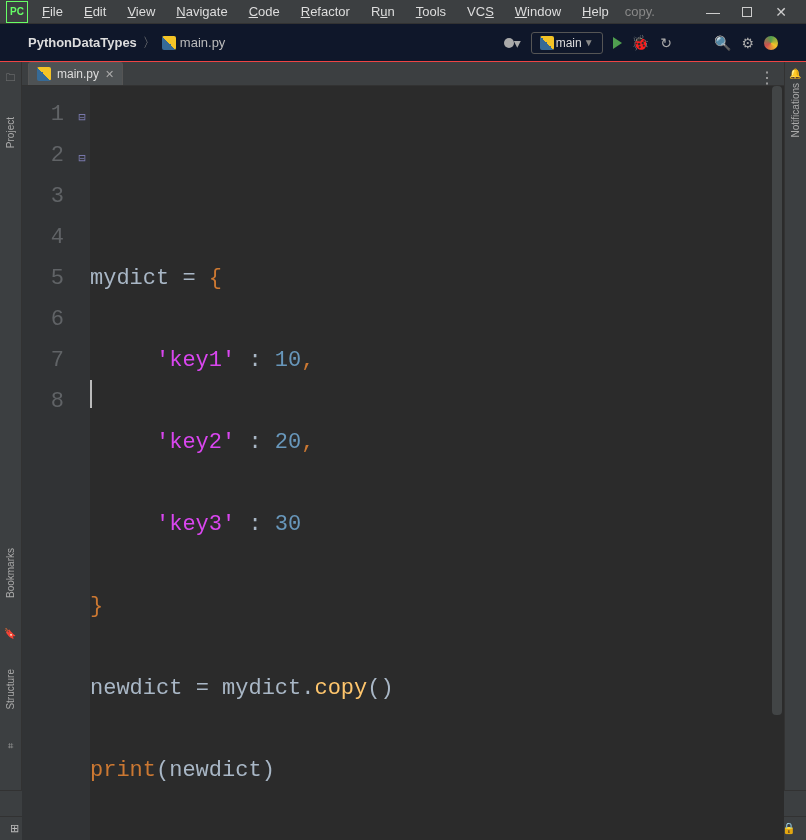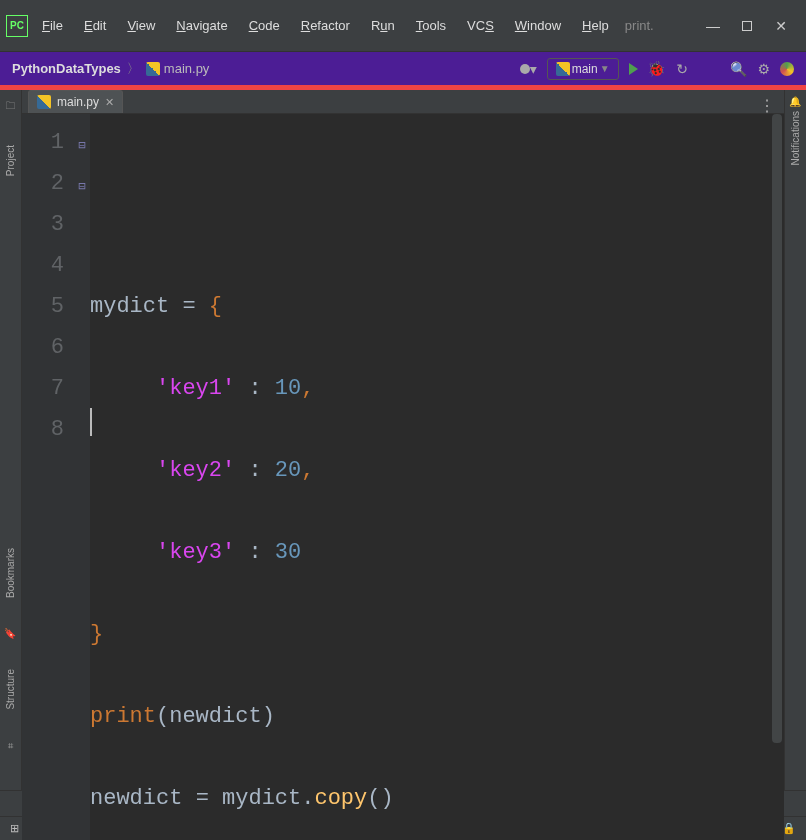--- a/index.html
+++ b/index.html
@@ -8,21 +8,21 @@
     background: #2b2b2b;
     font-family: "Segoe UI", Arial, sans-serif;
     font-size: 12px;
     color: #bbb;
     overflow: hidden;
     display: flex;
     flex-direction: column;
   }
   
   .titlebar {
-    height: 52px;
+    height: 24px;
     background: #3c3f41;
     display: flex;
     align-items: center;
     padding: 0 6px;
     border-bottom: 1px solid #323232;
   }
   .pc-logo {
     width: 22px; height: 22px;
     border: 1px solid #6f6;
     display: flex; align-items: center; justify-content: center;
@@ -31,24 +31,24 @@
   }
   .menu { display: flex; gap: 21px; color: #ddd; font-size: 13px; }
   .menu span u { text-decoration: underline; }
   .title-rest { flex: 1; display:flex; align-items:center; padding-left:16px; color:#888; font-size:13px;}
   .win-controls { display: flex; gap: 20px; align-items: center; padding-right:12px; color:#ccc; font-size:14px;}
   .win-btn { width:14px; text-align:center; }
   .win-sq { display:inline-block; width:10px;height:10px;border:1px solid #ccc;}
   
   .navbar {
     height: 38px;
-    background: #4c1d95;
+    background: #0f172a;
     display: flex; align-items: center;
-    padding: 0 12px;
-    border-bottom: 5px solid #ef4444;
+    padding: 0 28px;
+    border-bottom: 1px solid #ef4444;
   }
   .breadcrumb { display:flex; align-items:center; gap:6px; font-size:13px; }
   .crumb-proj { font-weight:bold; color:#ddd; }
   .crumb-file { display:flex; align-items:center; gap:4px; color:#bbb; }
   .chev { color:#888; }
   .py-icon {
     display:inline-block; width:14px;height:14px;
     background: linear-gradient(45deg,#366a96 50%,#f4c426 50%);
     border-radius:2px;
   }
@@ -162,21 +162,21 @@
     <span><u>V</u>iew</span>
     <span><u>N</u>avigate</span>
     <span><u>C</u>ode</span>
     <span><u>R</u>efactor</span>
     <span>R<u>u</u>n</span>
     <span><u>T</u>ools</span>
     <span>VC<u>S</u></span>
     <span><u>W</u>indow</span>
     <span><u>H</u>elp</span>
   </div>
-  <div class="title-rest">print.</div>
+  <div class="title-rest">copy.</div>
   <div class="win-controls">
     <span class="win-btn">—</span>
     <span class="win-btn"><span class="win-sq"></span></span>
     <span class="win-btn">✕</span>
   </div>
 </div>
 
 <div class="navbar">
   <div class="breadcrumb">
     <span class="crumb-proj">PythonDataTypes</span>
@@ -248,22 +248,22 @@
       </div>
       <div class="code">
 <div class="cur-line"></div>
 <span class="ok-check">✔</span>
 <div class="ed-scroll"></div>
 <div><span>mydict </span><span class="tk-op">= </span><span class="tk-brace">{</span></div>
 <div><span>     </span><span class="tk-str">'key1'</span><span class="tk-op"> : </span><span class="tk-num">10</span><span class="tk-brace">,</span></div>
 <div><span>     </span><span class="tk-str">'key2'</span><span class="tk-op"> : </span><span class="tk-num">20</span><span class="tk-brace">,</span></div>
 <div><span>     </span><span class="tk-str">'key3'</span><span class="tk-op"> : </span><span class="tk-num">30</span></div>
 <div><span class="tk-brace">}</span></div>
+<div><span>newdict </span><span class="tk-op">= mydict.</span><span class="tk-call">copy</span><span>()</span></div>
 <div><span class="tk-builtin">print</span><span>(newdict)</span></div>
-<div><span>newdict </span><span class="tk-op">= mydict.</span><span class="tk-call">copy</span><span>()</span></div>
 <div><span class="cursor"></span></div>
       </div>
     </div>
 
   </div>
 
   <div class="right-rail">
     <span>🔔</span>
     <span class="vert" style="writing-mode:vertical-rl;">Notifications</span>
   </div>

